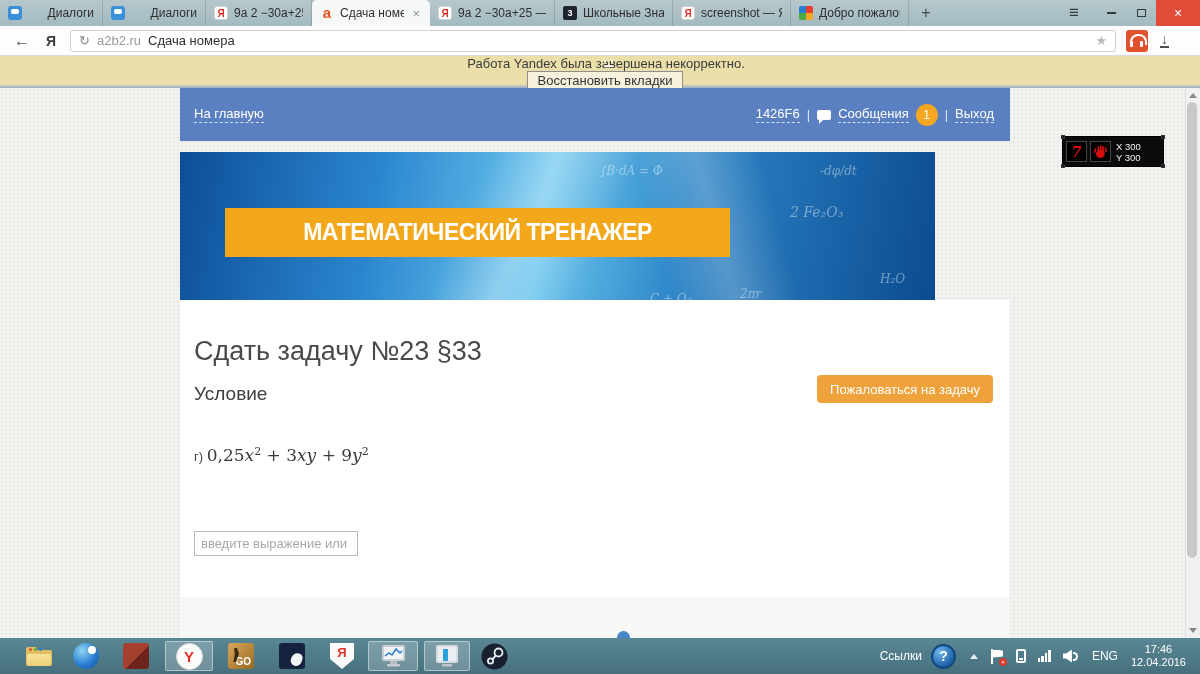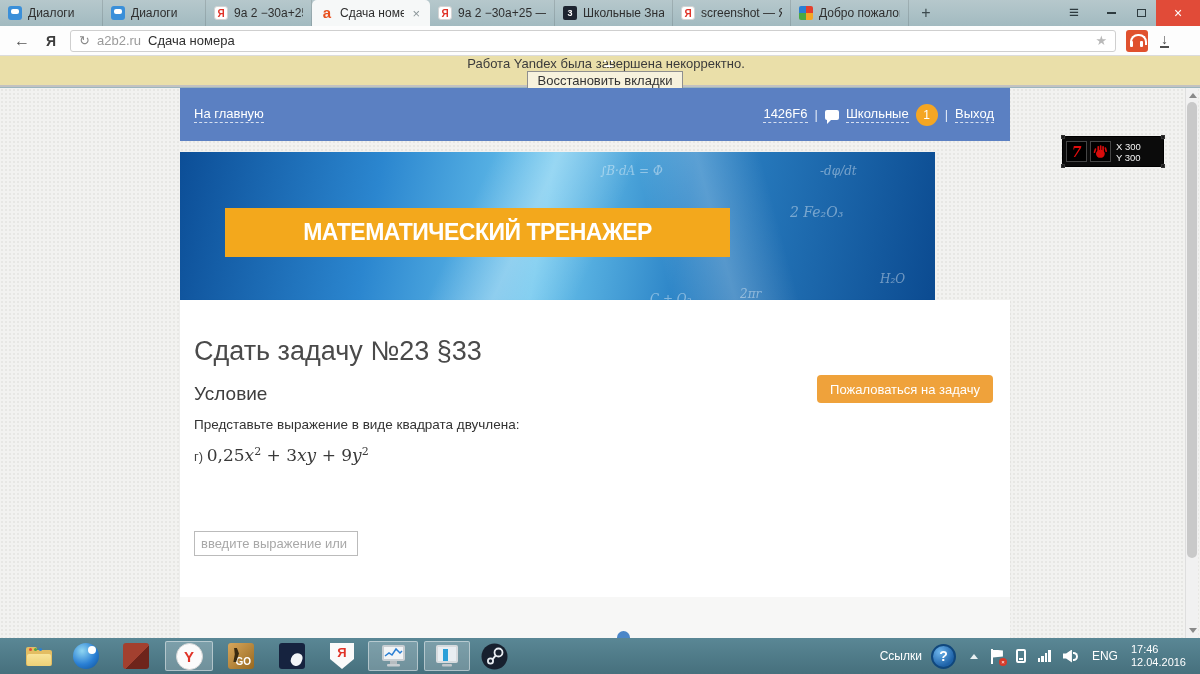--- a/index.html
+++ b/index.html
@@ -2,21 +2,21 @@
 <html><head>
 <meta charset="utf-8">
 <style>
   * { margin:0; padding:0; box-sizing:border-box; }
   html,body { width:1200px; height:674px; overflow:hidden; }
   body { font-family:"Liberation Sans", sans-serif; }
   #screen { position:relative; width:1200px; height:674px; background:#9db6bd; overflow:hidden; }
 
   
   .tabbar { position:absolute; left:0; top:0; width:1200px; height:26px;
-    background:linear-gradient(#b6c8cc,#a2bac0); display:flex; align-items:stretch; }
+    background:linear-gradient(#b6c8cc,#a2bac0); display:flex; align-items:stretch;text-align:right; }
   .tab { display:flex; align-items:center; gap:6px; padding:0 8px; font-size:12px; color:#2e2e2e;
     border-right:1px solid rgba(0,0,0,.12); overflow:hidden; white-space:nowrap; cursor:default; }
   .tab .tlabel { overflow:hidden; text-overflow:clip; flex:1; }
   .tab.active { background:#f6f8f8; border-radius:5px 5px 0 0; border-right:none; }
   .tab-close { color:#8a9598; font-size:13px; padding:0 2px; }
   .ticon { width:14px; height:14px; flex:0 0 14px; display:flex; align-items:center; justify-content:center; }
   .ticon-chat { background:#3a8fd9; border-radius:3px; position:relative; }
   .ticon-chat::after { content:""; position:absolute; left:3px; top:3px; width:8px; height:5px; background:#fff; border-radius:2px; }
   .ticon-ya { background:#fff; border-radius:3px; border:1px solid #d4d4d4; color:#e03227; font-weight:bold; font-size:10px; }
   .ticon-a2b2 { color:#e8501e; font-weight:bold; font-size:15px; line-height:14px; }
@@ -191,21 +191,21 @@
   .device-icon::after { content:""; position:absolute; left:1px; bottom:1px; width:4px; height:2px; background:#fff; }
   .net-icon { margin-left:12px; display:flex; align-items:flex-end; gap:1px; }
   .net-icon i { display:block; width:2.5px; background:#fff; }
   .nb1{height:4px;} .nb2{height:6px;} .nb3{height:9px;} .nb4{height:12px;}
   .spk-icon { margin-left:12px; position:relative; width:16px; height:13px; }
   .spk-body { position:absolute; left:0; top:0; width:9px; height:13px; background:#fff;
     clip-path:polygon(0 30%, 35% 30%, 100% 0, 100% 100%, 35% 70%, 0 70%); }
   .spk-wave { position:absolute; left:10px; top:2px; width:5px; height:9px; border:2px solid #fff; border-left:none;
     border-radius:0 9px 9px 0; }
   .tray-lang { margin-left:13px; font-size:12px; }
-  .tray-clock { margin-left:13px; margin-right:14px; text-align:left; font-size:11px; line-height:13px; }
+  .tray-clock { margin-left:13px; margin-right:14px; text-align:center; font-size:11px; line-height:13px; }
 </style>
 </head>
 <body>
 
 <div id="screen">
 
   <div class="tabbar">
     <div class="tab" style="width:103px">
       <span class="ticon ticon-chat"></span>
       <span class="tlabel">Диалоги</span>
@@ -274,21 +274,21 @@
 
   <div class="viewport">
     <div class="content-col">
 
       <div class="page-nav">
         <span class="nav-home">На главную</span>
         <div class="nav-right">
           <span class="nav-link">1426F6</span>
           <span class="nav-sep">|</span>
           <span class="bubble-icon"></span>
-          <span class="nav-link">Школьные</span>
+          <span class="nav-link">Сообщения</span>
           <span class="msg-badge">1</span>
           <span class="nav-sep">|</span>
           <span class="nav-link">Выход</span>
         </div>
       </div>
 
       <div class="banner">
         <span class="banner-formula bf0">∫B·dA = Φ</span>
         <span class="banner-formula bf1">2 Fe₂O₃</span>
         <span class="banner-formula bf2">H₂O</span>
@@ -298,21 +298,20 @@
         <span class="banner-formula bf6">C + O₂</span>
         <div class="banner-title-box">
           <span class="banner-title">МАТЕМАТИЧЕСКИЙ ТРЕНАЖЕР</span>
         </div>
       </div>
 
       <div class="card">
         <div class="task-title">Сдать задачу №23 §33</div>
         <div class="cond-heading">Условие</div>
         <button class="report-btn">Пожаловаться на задачу</button>
-        <div class="cond-text">Представьте выражение в виде квадрата двучлена:</div>
         <div class="formula-line">
           <span>г)</span>
           <span class="math">
             <span>0,25</span><i>x</i><sup>2</sup><span> + 3</span><i>xy</i><span> + 9</span><i>y</i><sup>2</sup>
           </span>
         </div>
         <input class="answer-input" type="text" placeholder="введите выражение или ч" style="">
       </div>
 
       <div class="page-footer">

